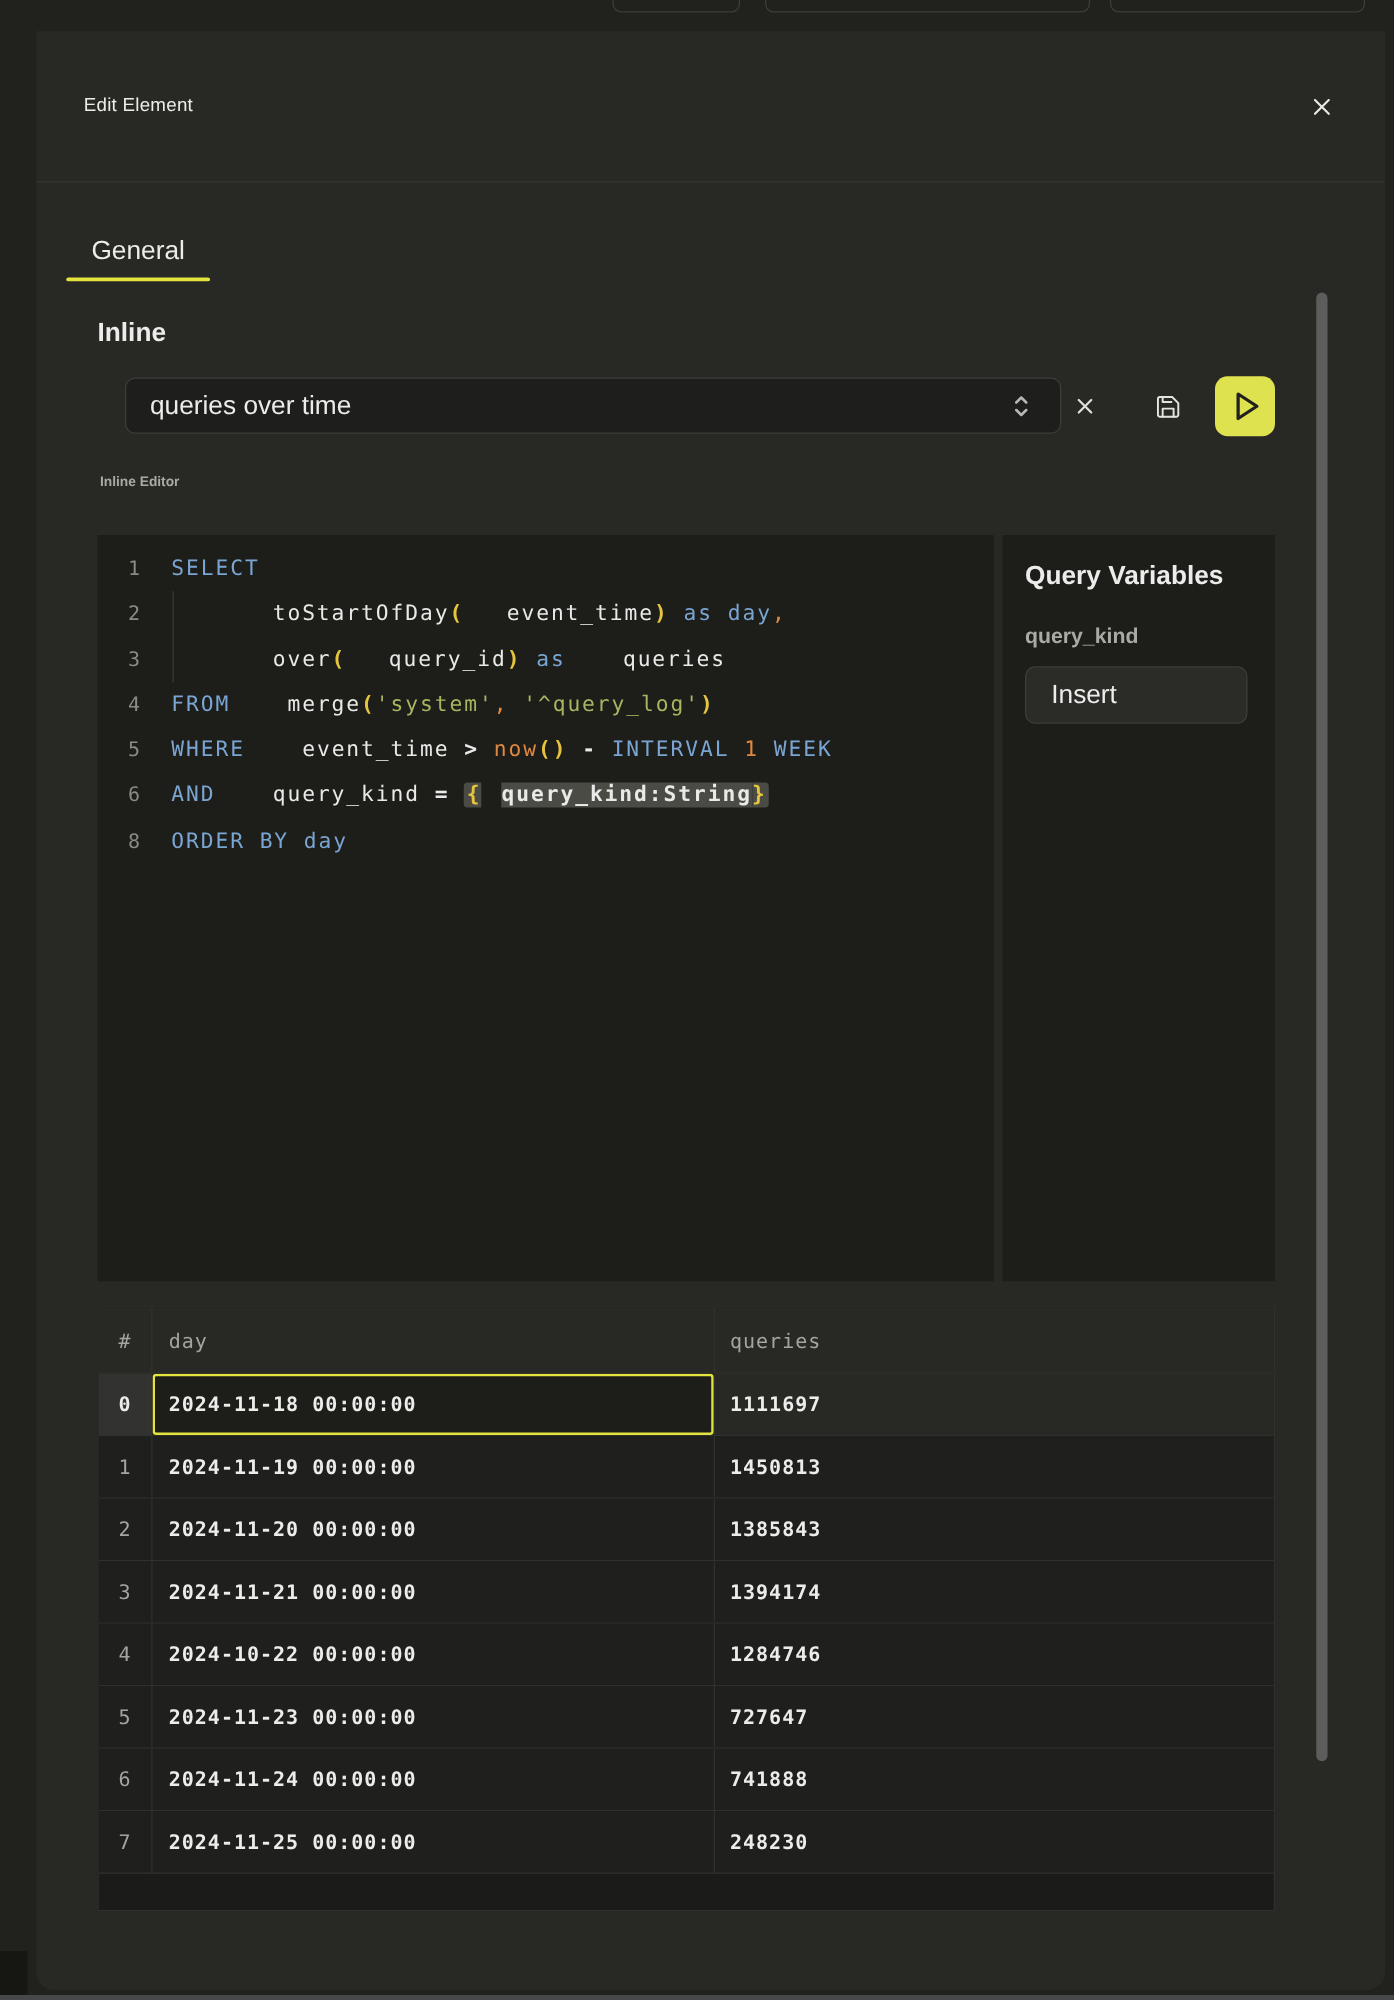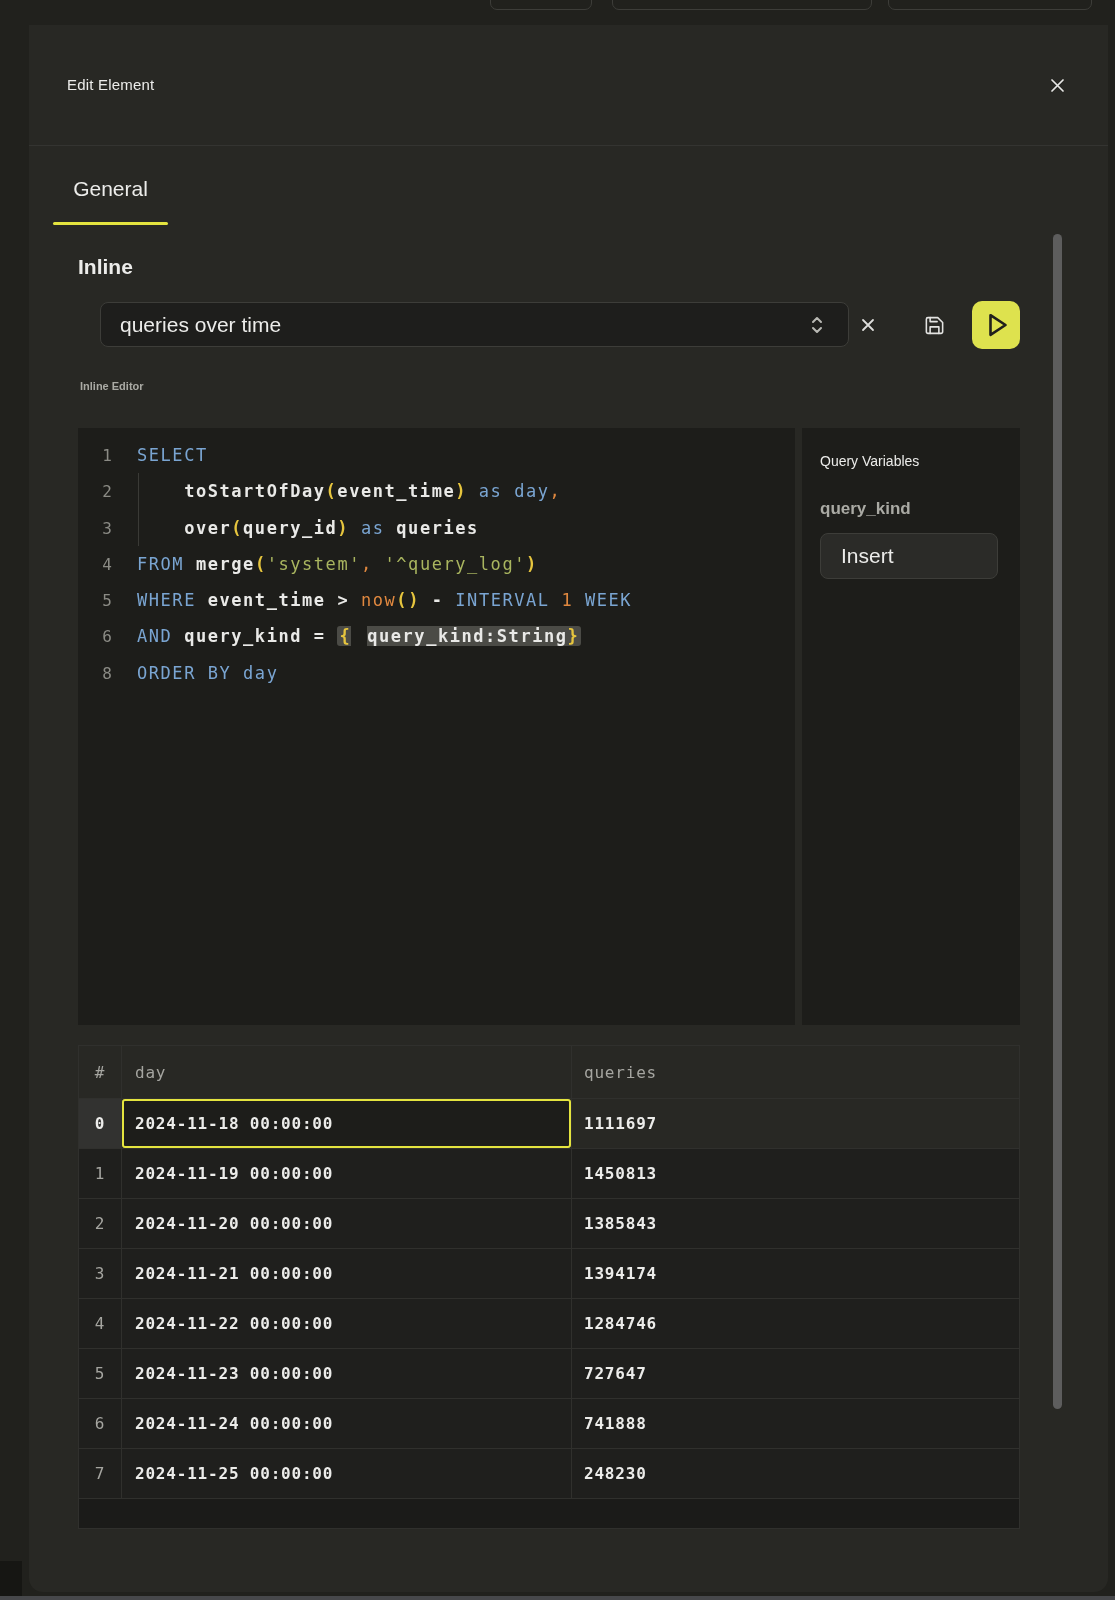--- a/index.html
+++ b/index.html
@@ -17,54 +17,54 @@
   .bottom-strip { position:absolute; left:0; top:1596px; width:1115px; height:4px; background:var(--strip); }
   .corner-sq { position:absolute; left:0; top:1561px; width:22px; height:35px; background:#161613; }
 
   
   .modal { position:absolute; left:29px; top:25px; width:1079px; height:1567px; background:var(--bg-modal); border-radius:0 0 14px 14px; }
 
   .modal-title { position:absolute; left:38px; top:47px; height:26px; line-height:26px; font-size:15px; font-weight:500; color:var(--text-primary); letter-spacing:.2px; }
   .close-btn { position:absolute; left:1014px; top:46px; width:28px; height:28px; display:flex; align-items:center; justify-content:center; cursor:pointer; }
   .header-divider { position:absolute; left:0; top:120px; width:1079px; height:1px; background:var(--divider); }
 
-  .tab { position:absolute; left:24px; top:152px; width:115px; height:48px; display:flex; justify-content:center; font-size:21px; color:var(--text-primary); cursor:pointer; }
+  .tab { position:absolute; left:24px; top:152px; width:115px; height:48px; display:flex; align-items:center; justify-content:center; font-size:21px; color:var(--text-primary); cursor:pointer; }
   .tab-underline { position:absolute; left:24px; top:197px; width:115px; height:3px; background:var(--accent-underline); border-radius:2px; }
 
   .query-label { position:absolute; left:49px; top:229px; height:26px; line-height:26px; font-size:21px; font-weight:700; color:var(--text-primary); }
 
   .query-select { position:absolute; left:49px; top:277px; width:749px; height:45px; background:var(--bg-input); border:1px solid var(--border-subtle); border-radius:8px; display:flex; align-items:center; padding:0 22px 0 19px; cursor:pointer;margin-left:22px; }
   .query-select .value { flex:1; font-size:21px; color:var(--text-primary); }
   .icon-btn { position:absolute; width:34px; height:34px; top:283px; display:flex; align-items:center; justify-content:center; cursor:pointer; }
   .btn-clear { left:822px; }
   .btn-save { left:888px; }
   .play-btn { position:absolute; left:943px; top:276px; width:48px; height:48px; background:var(--accent-yellow); border-radius:10px; display:flex; align-items:center; justify-content:center; cursor:pointer; }
 
   .inline-editor-label { position:absolute; left:51px; top:350px; height:22px; line-height:22px; font-size:11px; font-weight:700; color:var(--text-muted); }
 
   
   .editor { position:absolute; left:49px; top:403px; width:717px; height:597px; background:var(--bg-panel); padding-top:9px; }
   .code-line { height:36.25px; line-height:36.25px; white-space:pre; font-family:"DejaVu Sans Mono", monospace; font-size:17px; letter-spacing:1.55px; }
   .code-line .ln { display:inline-block; width:34px; text-align:right; color:var(--text-gray); font-size:16px; letter-spacing:0; }
   .code-line .code { margin-left:25px; }
   .indent-guide { position:absolute; left:60px; top:45px; width:1px; height:73px; background:#3a3a36; }
   .tok-kw { color:var(--code-kw); }
-  .tok-fn { color:var(--code-fn); font-weight:700; }
+  .tok-fn { color:var(--code-fn); font-weight:400;margin-left:34px; }
   .tok-p  { color:var(--code-paren); font-weight:700; }
   .tok-str{ color:var(--code-str); }
   .tok-num{ color:var(--code-num); }
   .tok-op { color:var(--code-fn); font-weight:700; }
   .tok-pb { color:var(--code-paren); font-weight:700; background:var(--param-bg); }
   .tok-pi { color:var(--code-fn); font-weight:700; background:var(--param-bg);margin-left:16px; }
   .tok-pb.first { border-radius:3px 0 0 3px; padding-left:2px; }
   .tok-pb.last  { border-radius:0 3px 3px 0; padding-right:2px; }
 
   
   .qv-panel { position:absolute; left:773px; top:403px; width:218px; height:597px; background:var(--bg-panel); padding:20px 18px; }
-  .qv-title { font-size:14px; font-weight:400; color:var(--text-primary); height:26px; line-height:26px; }
+  .qv-title { font-size:21px; font-weight:700; color:var(--text-primary); height:26px; line-height:26px; }
   .qv-name { margin-top:24px; font-size:17px; font-weight:700; color:var(--text-muted); height:22px; line-height:22px; }
   .qv-insert { margin-top:13px; width:178px; height:46px; background:var(--bg-button); border:1px solid var(--border-subtle); border-radius:8px; line-height:44px; padding-left:20px; font-size:21px; color:var(--text-primary); cursor:pointer; }
 
   
   .rtable { position:absolute; left:49px; top:1020px; width:942px; height:484px; background:var(--table-empty); border:1px solid var(--table-border); font-family:"DejaVu Sans Mono", monospace; font-size:16px; letter-spacing:.8px; }
   .trow { display:flex; width:100%; border-bottom:1px solid var(--table-border); }
   .trow.thead { height:53px; background:var(--bg-modal); color:var(--text-tablehead); }
   .trow.tdata { height:50px; background:var(--table-row); color:var(--text-primary); }
   .trow.tdata.selected { background:var(--table-selected); }
   .tcell { display:flex; align-items:center; overflow:hidden; }
@@ -190,21 +190,21 @@
           <div class="tcell c-day">2024-11-20 00:00:00</div>
           <div class="tcell c-queries">1385843</div>
         </div>
         <div class="trow tdata">
           <div class="tcell c-num">3</div>
           <div class="tcell c-day">2024-11-21 00:00:00</div>
           <div class="tcell c-queries">1394174</div>
         </div>
         <div class="trow tdata">
           <div class="tcell c-num">4</div>
-          <div class="tcell c-day">2024-11-22 00:00:00</div>
+          <div class="tcell c-day">2024-10-22 00:00:00</div>
           <div class="tcell c-queries">1284746</div>
         </div>
         <div class="trow tdata">
           <div class="tcell c-num">5</div>
           <div class="tcell c-day">2024-11-23 00:00:00</div>
           <div class="tcell c-queries">727647</div>
         </div>
         <div class="trow tdata">
           <div class="tcell c-num">6</div>
           <div class="tcell c-day">2024-11-24 00:00:00</div>

